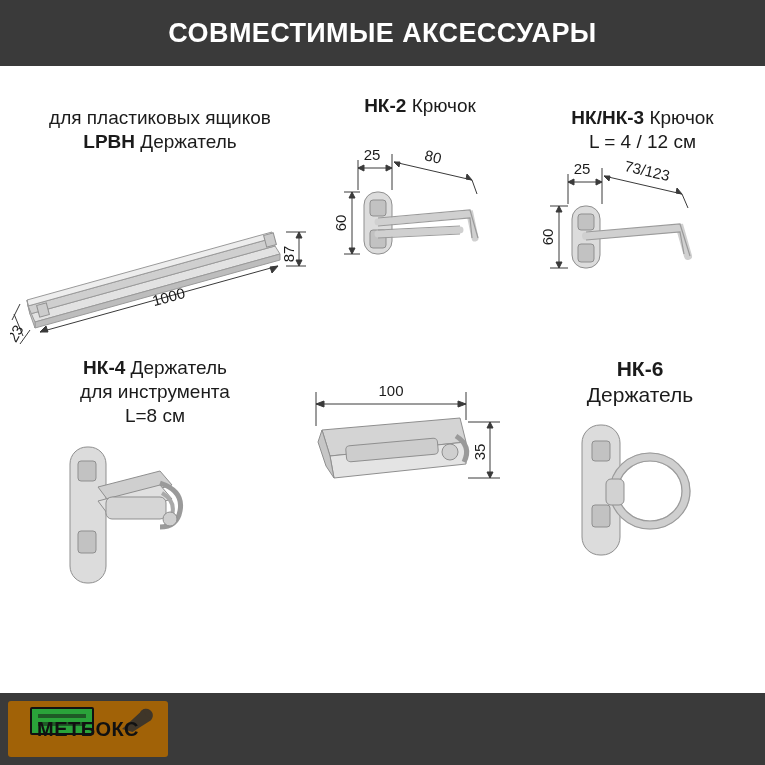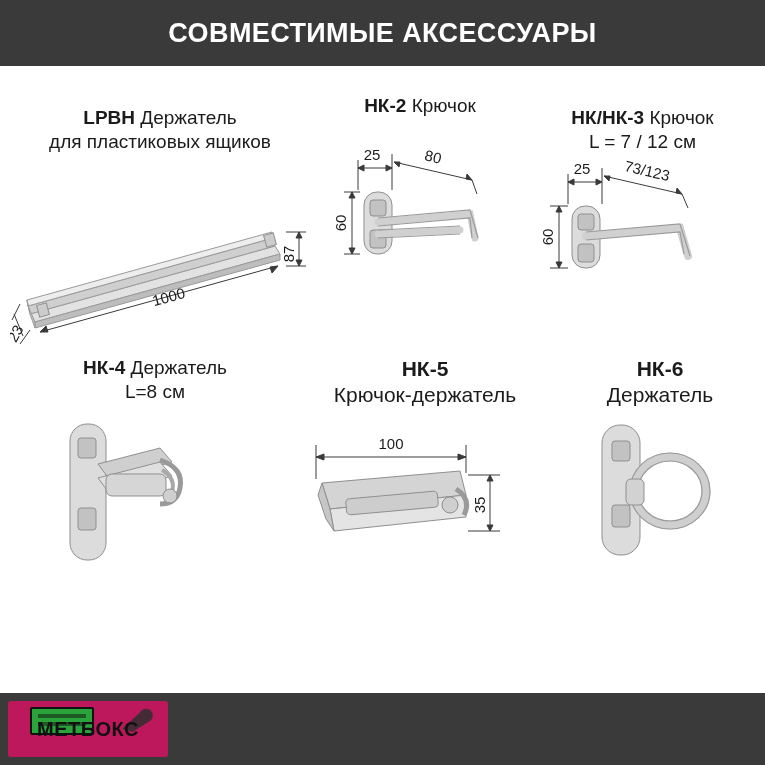--- a/index.html
+++ b/index.html
@@ -48,21 +48,21 @@
     width: 765px;
     height: 72px;
     background: #3a3a3a;
   }
   .logo-box {
     position: absolute;
     left: 8px;
     top: 8px;
     width: 160px;
     height: 56px;
-    background: #be185d;
+    background: #a16207;
     border-radius: 3px;
     overflow: hidden;
   }
   .logo-inner {
     position: absolute;
     inset: 0;
     display: flex;
     align-items: center;
     justify-content: center;
   }
@@ -155,23 +155,23 @@
 <div class="page">
 
   <div class="header">
     <div class="header-title">СОВМЕСТИМЫЕ АКСЕССУАРЫ</div>
   </div>
 
   <div class="content">
 
     <div class="cell" style="left:10px; top:40px; width:300px;">
       <div class="caption">
+        <span class="line">для пластиковых ящиков</span>
         <span class="line"><span class="code">LPBH</span>
           <span>Держатель</span></span>
-        <span class="line">для пластиковых ящиков</span>
       </div>
       <div class="fig">
         <svg width="300" height="190" viewBox="0 0 300 190">
 
           <g stroke="#8a8a8a" fill="#d9d9d9">
             <polygon points="20,160 265,92 270,100 25,168" fill="#e2e2e2" stroke="#9a9a9a"></polygon>
             <polygon points="20,160 265,92 263,84 18,152" fill="#cfcfcf" stroke="#9a9a9a"></polygon>
             <polygon points="18,152 263,84 262,78 17,146" fill="#ededed" stroke="#9a9a9a"></polygon>
             <polygon points="25,168 270,100 270,106 25,174" fill="#bdbdbd" stroke="#9a9a9a"></polygon>
 
@@ -258,21 +258,21 @@
             <path d="M58 120 L140 116"></path>
           </g>
         </svg>
       </div>
     </div>
 
     <div class="cell" style="left:530px; top:40px; width:225px;">
       <div class="caption">
         <span class="line"><span class="code">НК/НК-3</span>
           <span>Крючок</span></span>
-        <span class="line">L = 7 / 12 см</span>
+        <span class="line">L = 4 / 12 см</span>
       </div>
       <div class="fig">
         <svg width="225" height="170" viewBox="0 0 225 170">
 
           <g stroke="#3a3a3a" fill="none" stroke-width="1">
             <line x1="38" y1="20" x2="38" y2="50"></line>
             <line x1="72" y1="14" x2="72" y2="50"></line>
             <line x1="38" y1="28" x2="72" y2="28"></line>
             <polygon points="38,28 44,25 44,31" fill="#3a3a3a"></polygon>
             <polygon points="72,28 66,25 66,31" fill="#3a3a3a"></polygon>
@@ -310,20 +310,21 @@
             <path d="M56 86 L150 78 L154 100"></path>
           </g>
         </svg>
       </div>
     </div>
 
     <div class="cell" style="left:10px; top:290px; width:290px;">
       <div class="caption" style="font-size:19px;">
         <span class="line"><span class="code">НК-4</span>
           <span>Держатель</span></span>
+        <span class="line">для инструмента</span>
         <span class="line">L=8 см</span>
       </div>
       <div class="fig">
         <svg width="290" height="210" viewBox="0 0 290 210">
           <g stroke="#8f8f8f" fill="#dcdcdc">
 
             <rect x="60" y="20" width="36" height="136" rx="17"></rect>
             <rect x="68" y="34" width="18" height="20" rx="3" fill="#c2c2c2"></rect>
             <rect x="68" y="104" width="18" height="22" rx="3" fill="#c2c2c2"></rect>
 
@@ -333,24 +334,20 @@
 
             <path d="M150 56 q24 8 20 28 q-3 16 -20 16" fill="none" stroke="#9a9a9a" stroke-width="5"></path>
             <path d="M152 66 q14 8 10 22" fill="none" stroke="#a9a9a9" stroke-width="4"></path>
             <circle cx="160" cy="92" r="7" fill="#cfcfcf" stroke="#8f8f8f"></circle>
           </g>
         </svg>
       </div>
     </div>
 
     <div class="cell" style="left:300px; top:290px; width:250px;">
-      <div class="caption" style="font-size:21px;">
-        <span class="line"><span class="code">НК-5</span></span>
-        <span class="line">Крючок-держатель</span>
-      </div>
       <div class="fig">
         <svg width="250" height="200" viewBox="0 0 250 200">
 
           <g stroke="#3a3a3a" fill="none" stroke-width="1">
             <line x1="16" y1="36" x2="16" y2="70"></line>
             <line x1="166" y1="36" x2="166" y2="64"></line>
             <line x1="16" y1="48" x2="166" y2="48"></line>
             <polygon points="16,48 24,45 24,51" fill="#3a3a3a"></polygon>
             <polygon points="166,48 158,45 158,51" fill="#3a3a3a"></polygon>
           </g>
@@ -370,21 +367,21 @@
             <polygon points="30,100 166,86 166,108 34,122" fill="#e4e4e4"></polygon>
             <polygon points="22,74 30,100 34,122 26,110 18,86" fill="#c6c6c6"></polygon>
             <rect x="46" y="86" width="92" height="16" rx="4" fill="#cdcdcd" transform="rotate(-5 92 94)"></rect>
             <circle cx="150" cy="96" r="8" fill="#cfcfcf"></circle>
             <path d="M156 80 q16 10 8 26" fill="none" stroke="#9a9a9a" stroke-width="5"></path>
           </g>
         </svg>
       </div>
     </div>
 
-    <div class="cell" style="left:560px; top:290px; width:200px;">
+    <div class="cell" style="left:540px; top:290px; width:200px;">
       <div class="caption" style="font-size:21px;">
         <span class="line"><span class="code">НК-6</span></span>
         <span class="line">Держатель</span>
       </div>
       <div class="fig">
         <svg width="200" height="200" viewBox="0 0 200 200">
           <g stroke="#8f8f8f" fill="#dcdcdc">
             <rect x="42" y="16" width="38" height="130" rx="18"></rect>
             <rect x="52" y="32" width="18" height="20" rx="3" fill="#c2c2c2"></rect>
             <rect x="52" y="96" width="18" height="22" rx="3" fill="#c2c2c2"></rect>

